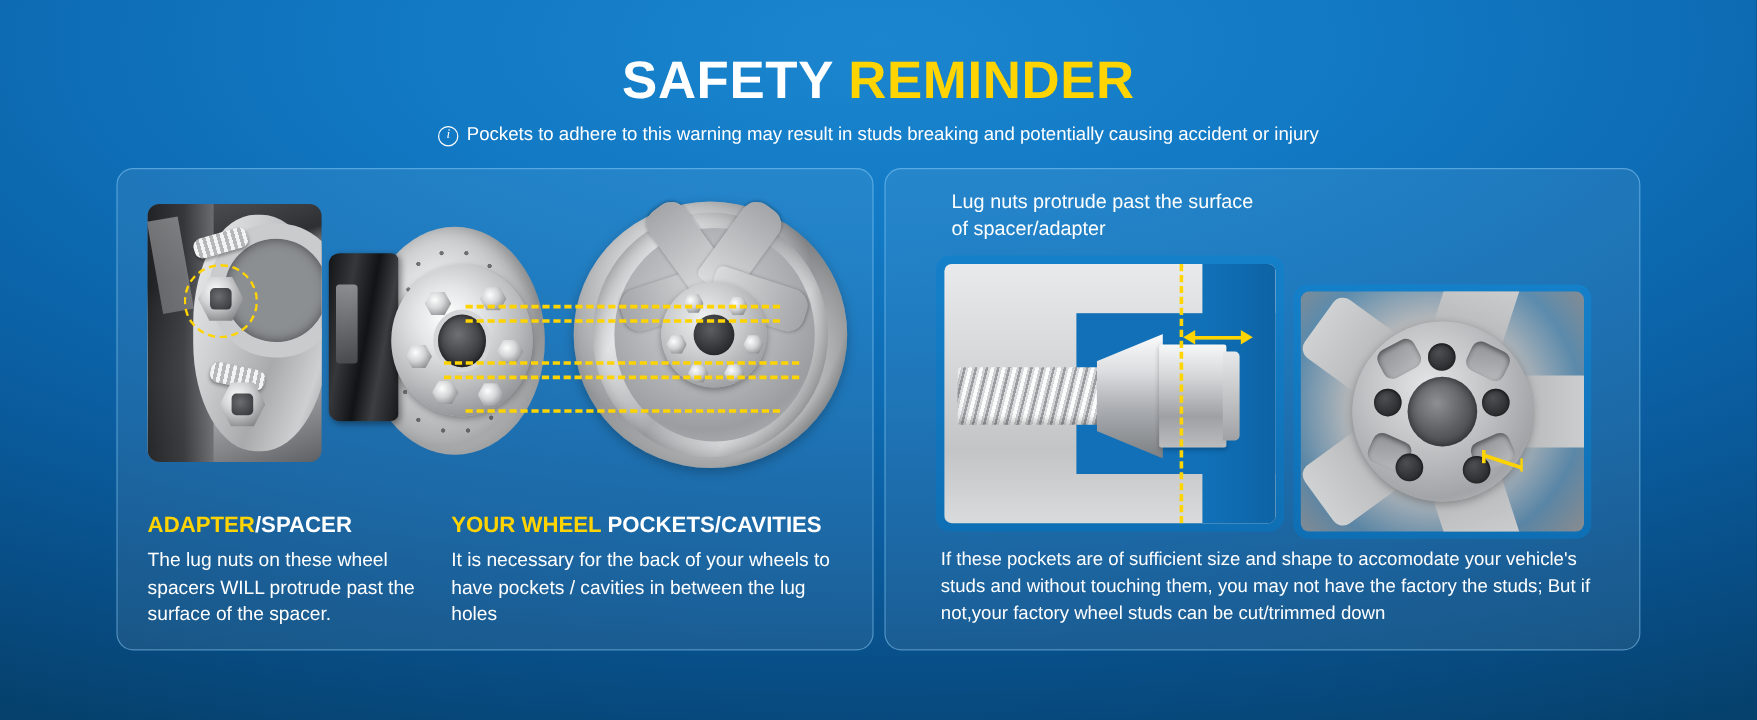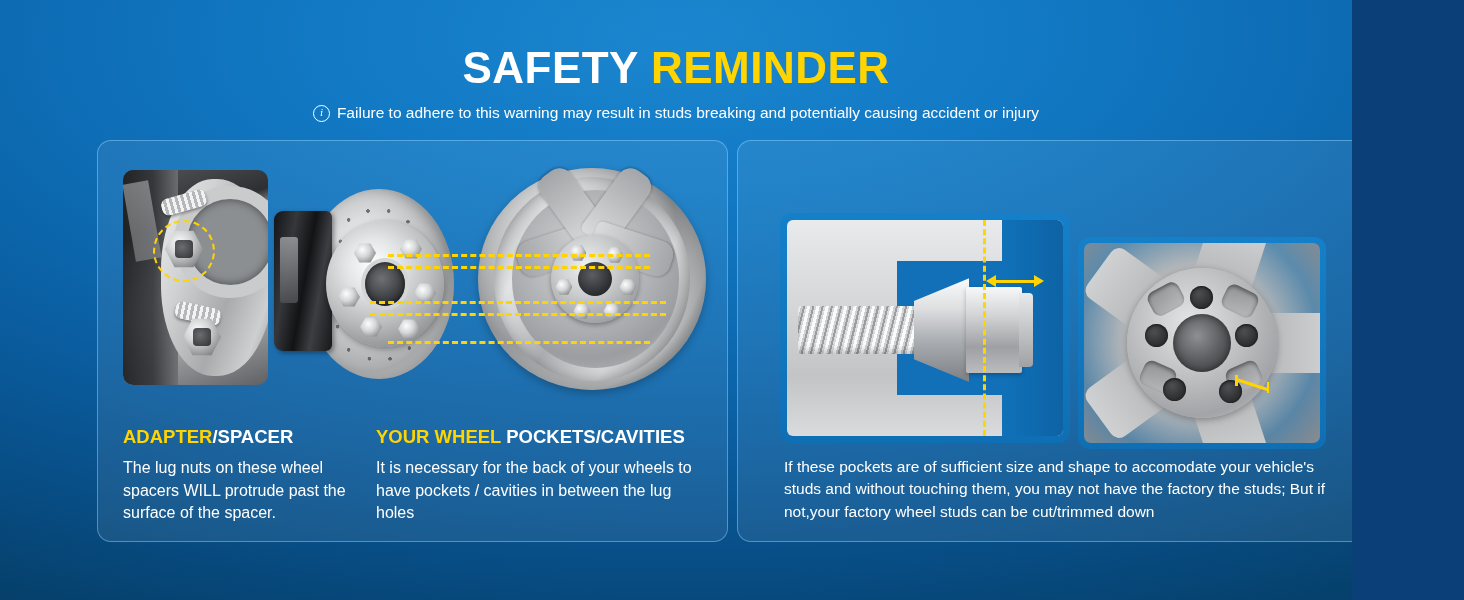--- a/index.html
+++ b/index.html
@@ -5,21 +5,21 @@
   html, body {
     margin: 0;
     padding: 0;
     background: #0a3f77;
   }
   body {
     font-family: "Liberation Sans", sans-serif;
   }
   .banner {
     position: relative;
-    width: 1352px;
+    width: 1464px;
     height: 600px;
     overflow: hidden;
     background:
       radial-gradient(ellipse 120% 120% at 50% 6%,
         #1b86cf 0%,
         #1279c4 22%,
         #0d6cb4 40%,
         #0a5c9e 58%,
         #084f88 72%,
         #06426f 86%,
@@ -579,21 +579,21 @@
 </style>
 </head>
 <body>
 
 <div class="banner">
 
   <div class="header">
     <h1 class="title"><span>SAFETY</span> <span class="accent">REMINDER</span></h1>
     <div class="subtitle-row">
       <span class="info-icon"></span>
-      <span>Failure to adhere to this warning may result in studs breaking and potentially causing accident or injury</span>
+      <span>Pockets to adhere to this warning may result in studs breaking and potentially causing accident or injury</span>
     </div>
   </div>
 
   <div class="panels">
 
     <div class="panel panel-left">
 
       <div class="photo hub-photo">
         <div class="hub-dark-band"></div>
         <div class="hub-label"></div>
@@ -655,20 +655,21 @@
       </div>
 
       <div class="caption-col cap-b">
         <p class="cap-head"><span class="hl">YOUR WHEEL</span><span> POCKETS/CAVITIES</span></p>
         <p class="cap-body">It is necessary for the back of your wheels to have pockets / cavities in between the lug holes</p>
       </div>
     </div>
 
     <div class="panel panel-right">
 
+      <div class="rp-head rp-head-a">Lug nuts protrude past the surface of spacer/adapter</div>
 
       <div class="bolt-frame">
         <div class="bolt-canvas">
           <div class="bolt-blue-block"></div>
           <div class="bolt-blue-right"></div>
           <div class="bolt-thread"></div>
           <div class="bolt-cone"></div>
           <div class="bolt-hex"></div>
           <div class="bolt-cap"></div>
           <div class="vline"></div>

